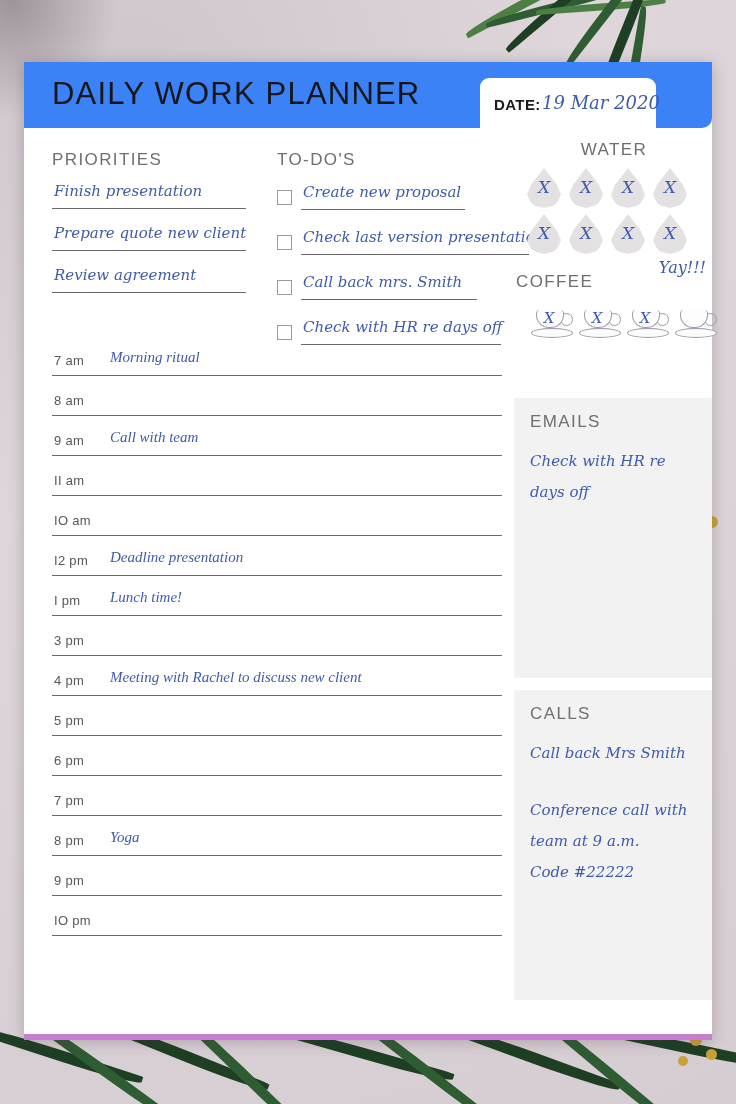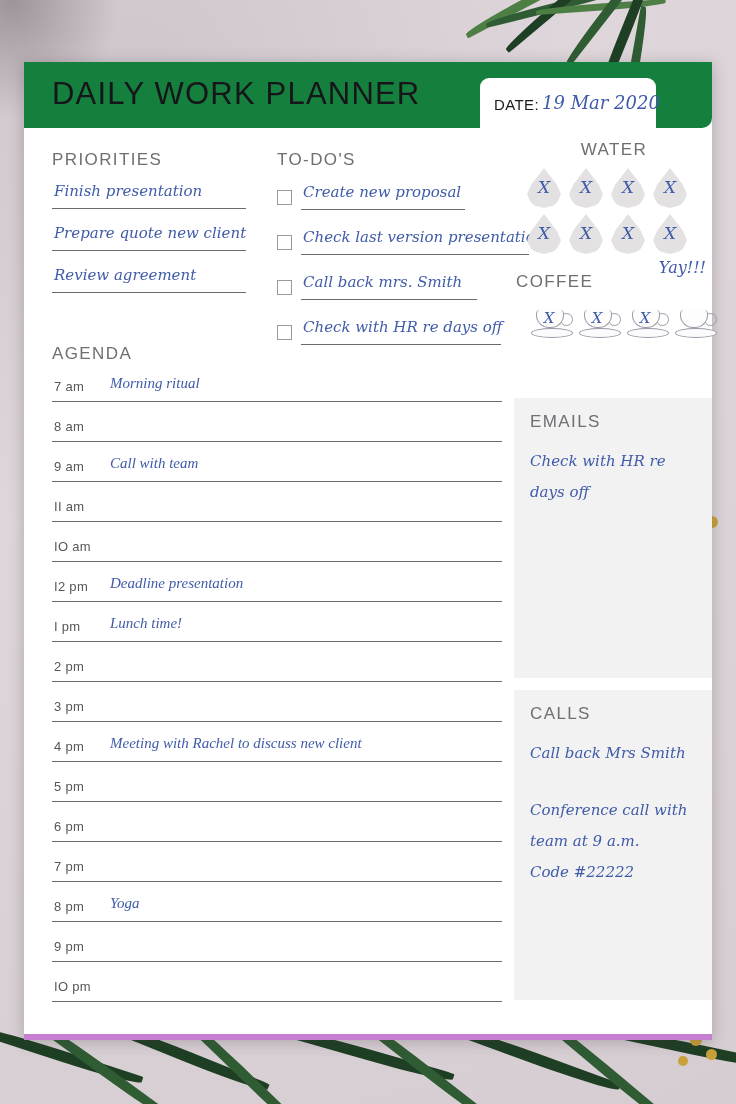--- a/index.html
+++ b/index.html
@@ -22,27 +22,27 @@
   .frond-tr{position:absolute;right:-10px;top:-10px;width:300px;height:300px;}
   .frond-bot{position:absolute;left:0;bottom:0;width:736px;height:110px;overflow:hidden;}
   .fruit{position:absolute;background:#c9a13a;border-radius:50%;}
 
   
   .page{position:absolute;left:24px;top:62px;width:688px;height:978px;background:#ffffff;
     box-shadow:0 2px 14px rgba(60,50,58,.28);}
   .accent-bar{position:absolute;left:24px;top:1034px;width:688px;height:6px;background:#c77fd1;}
 
   
-  .header{position:absolute;left:0;top:0;width:688px;height:66px;background:#15803d;
+  .header{position:absolute;left:0;top:0;width:688px;height:66px;background:#3b82f6;
     border-radius:0 0 10px 0;}
   .title{position:absolute;left:28px;top:14px;font-size:31px;letter-spacing:1.2px;
     color:#16161a;font-weight:400;font-family:"Liberation Sans", sans-serif;}
   .date-tab{position:absolute;left:456px;top:16px;width:176px;height:56px;background:#fff;
     border-radius:9px 9px 0 0;}
-  .date-label{position:absolute;left:14px;top:18px;font-size:15px;font-weight:normal;
+  .date-label{position:absolute;left:14px;top:18px;font-size:15px;font-weight:bold;
     color:#1b1b1f;letter-spacing:.4px;text-align:center;}
   .date-value{position:absolute;left:62px;top:14px;font-size:18px;color:#3f5ba9;
     font-family:"DejaVu Serif", serif;font-style:italic;white-space:nowrap;}
 
   
   .sec-title{color:#6f6f73;font-size:17px;letter-spacing:1.4px;font-weight:400;}
   .ink{color:#3f5ba9;font-family:"DejaVu Serif", serif;font-style:italic;}
 
   
   .priorities{position:absolute;left:28px;top:88px;width:220px;}
@@ -256,21 +256,20 @@
         <div class="cup">
           <span class="handle"></span>
           <span class="saucer"></span>
           <span class="body"></span>
           <span class="xm"></span>
         </div>
       </div>
   </div>
 
   <div class="agenda">
-    <div class="sec-title agenda-title">AGENDA</div>
     <div id="agenda-list">
         <div class="ag-row">
           <span class="ag-time">7 am</span>
           <span class="ag-text ink">Morning ritual</span>
           <span class="ag-line"></span>
         </div>
         <div class="ag-row">
           <span class="ag-time">8 am</span>
           <span class="ag-text ink"></span>
           <span class="ag-line"></span>
@@ -291,25 +290,20 @@
           <span class="ag-line"></span>
         </div>
         <div class="ag-row">
           <span class="ag-time">I2 pm</span>
           <span class="ag-text ink">Deadline presentation</span>
           <span class="ag-line"></span>
         </div>
         <div class="ag-row">
           <span class="ag-time">I pm</span>
           <span class="ag-text ink">Lunch time!</span>
-          <span class="ag-line"></span>
-        </div>
-        <div class="ag-row">
-          <span class="ag-time">2 pm</span>
-          <span class="ag-text ink"></span>
           <span class="ag-line"></span>
         </div>
         <div class="ag-row">
           <span class="ag-time">3 pm</span>
           <span class="ag-text ink"></span>
           <span class="ag-line"></span>
         </div>
         <div class="ag-row">
           <span class="ag-time">4 pm</span>
           <span class="ag-text ink">Meeting with Rachel to discuss new client</span>

